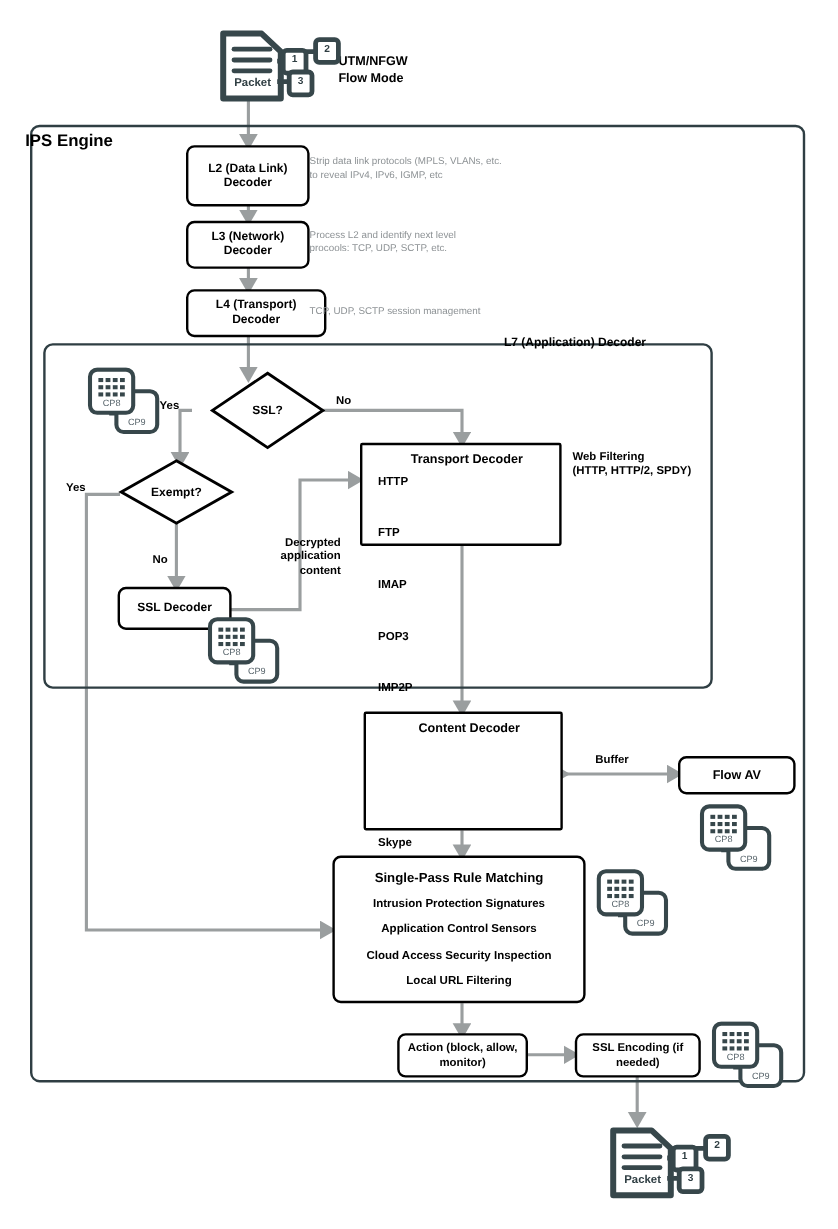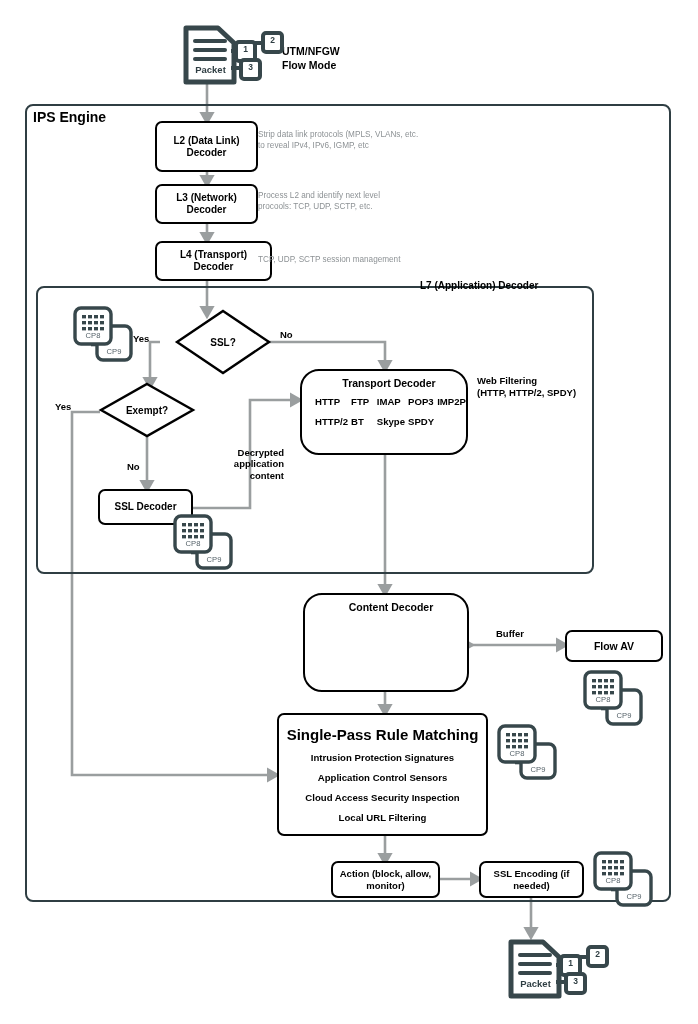--- a/index.html
+++ b/index.html
@@ -87,52 +87,53 @@
     line-height: 1.35;
     z-index: 5;
     white-space: pre-line;
   }
 
   
   .decoder-box {
     position: absolute;
     background: #fff;
     border: 2px solid #000;
-    border-radius: 19px;
+    border-radius: 2px;
     z-index: 4;
     padding: 6px 0 8px 10px;
   }
   .decoder-box .dtitle {
     text-align: center;
     font-weight: bold;
     font-size: 10.5px;
     color: #000;
     margin-bottom: 7px;
   }
   .decoder-box .dgrid {
     display: grid;
-    grid-template-columns: repeat(5, 1fr);
+    grid-template-columns: repeat(1, 1fr);
     row-gap: 9px;
     font-size: 9.6px;
     font-weight: bold;
     color: #000;
+    gap: 32px;
   }
   .decoder-box .dgrid span { text-align: left; padding-left: 3px; }
 
   .rule-box {
     position: absolute;
     background: #fff;
     border: 2px solid #000;
     border-radius: 7px;
     z-index: 4;
     display: flex; flex-direction: column;
     align-items: center; justify-content: space-around;
     padding: 6px 4px;
   }
-  .rule-box .rtitle { font-size: 15px; font-weight: bold; color: #000; }
+  .rule-box .rtitle { font-size: 11px; font-weight: bold; color: #000; }
   .rule-box .rline  { font-size: 9.6px; font-weight: bold; color: #000; }
 
   
   .packet { position: absolute; z-index: 6; }
 
   
   .chips { position: absolute; z-index: 6; }
 </style>
 </head>
 <body>
@@ -216,21 +217,21 @@
                 font-size:8.5px;font-weight:bold;color:#2f3e43;">2</div>
     <div style="position:absolute;left:63px;top:38px;width:19px;text-align:center;
                 font-size:8.5px;font-weight:bold;color:#2f3e43;">3</div>
   </div>
 
   <div class="panel-title" style="left:282px; top:45px; font-size:10.5px; line-height:1.3;
               white-space:pre-line;">UTM/NFGW
 Flow Mode</div>
 
   <div class="panel" style="left:25px; top:104px; width:646px; height:798px;"></div>
-  <div class="panel-title" style="left:33px; top:109px; font-size:14px;">IPS Engine</div>
+  <div class="panel-title" style="left:21px; top:109px; font-size:14px;">IPS Engine</div>
 
   <div class="node mid" style="left:155px; top:121px; width:103px; height:51px;">
     <span>L2 (Data Link)</span>
     <span>Decoder</span>
   </div>
   <div class="annot" style="left:258px; top:129px; width:190px;">Strip data link protocols (MPLS, VLANs, etc.
 to reveal IPv4, IPv6, IGMP, etc</div>
 
   <div class="node mid" style="left:155px; top:184px; width:103px; height:40px;">
     <span>L3 (Network)</span>

